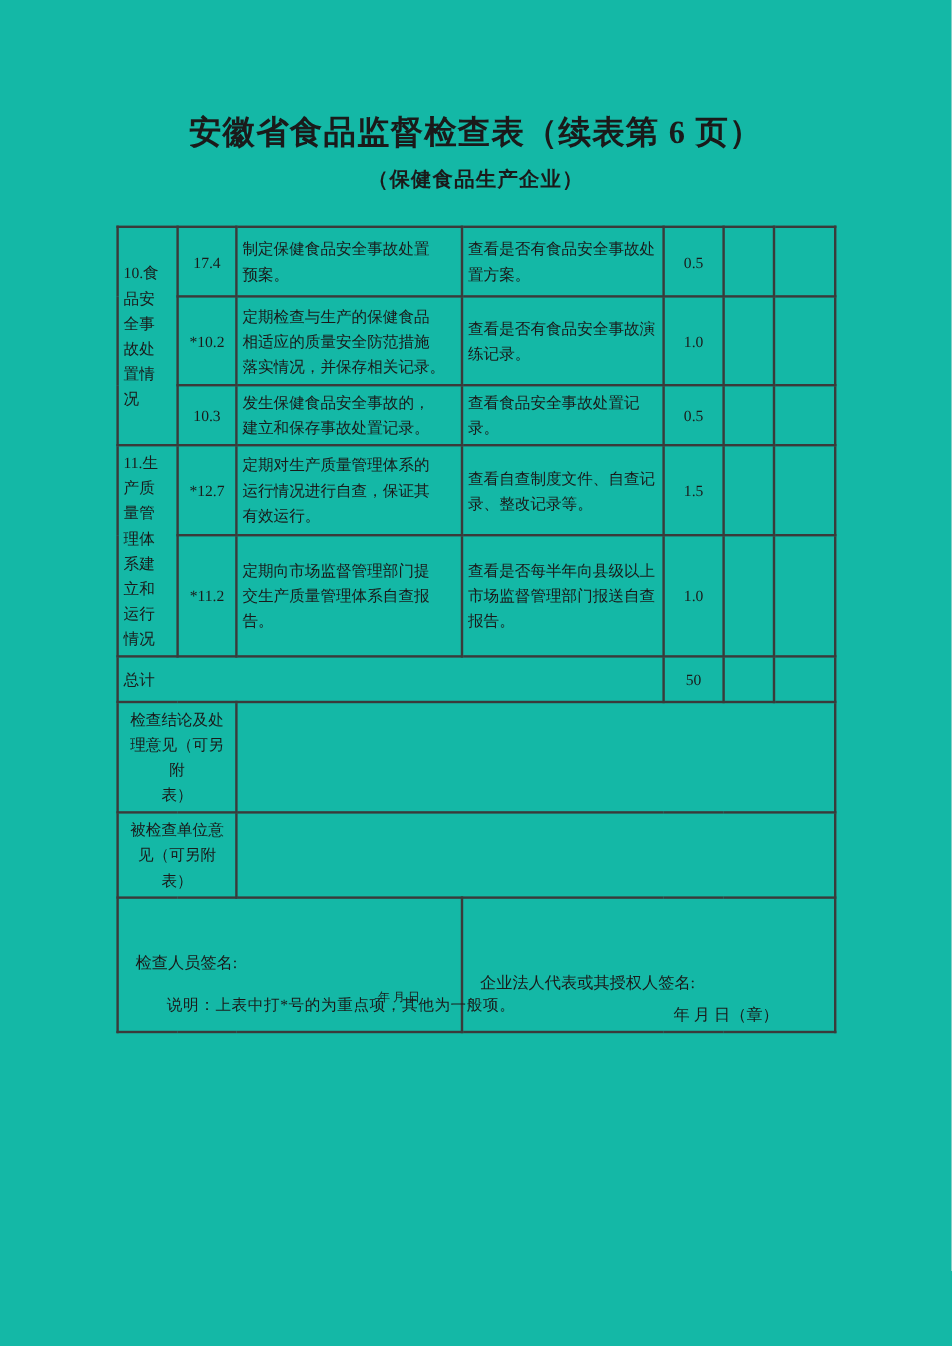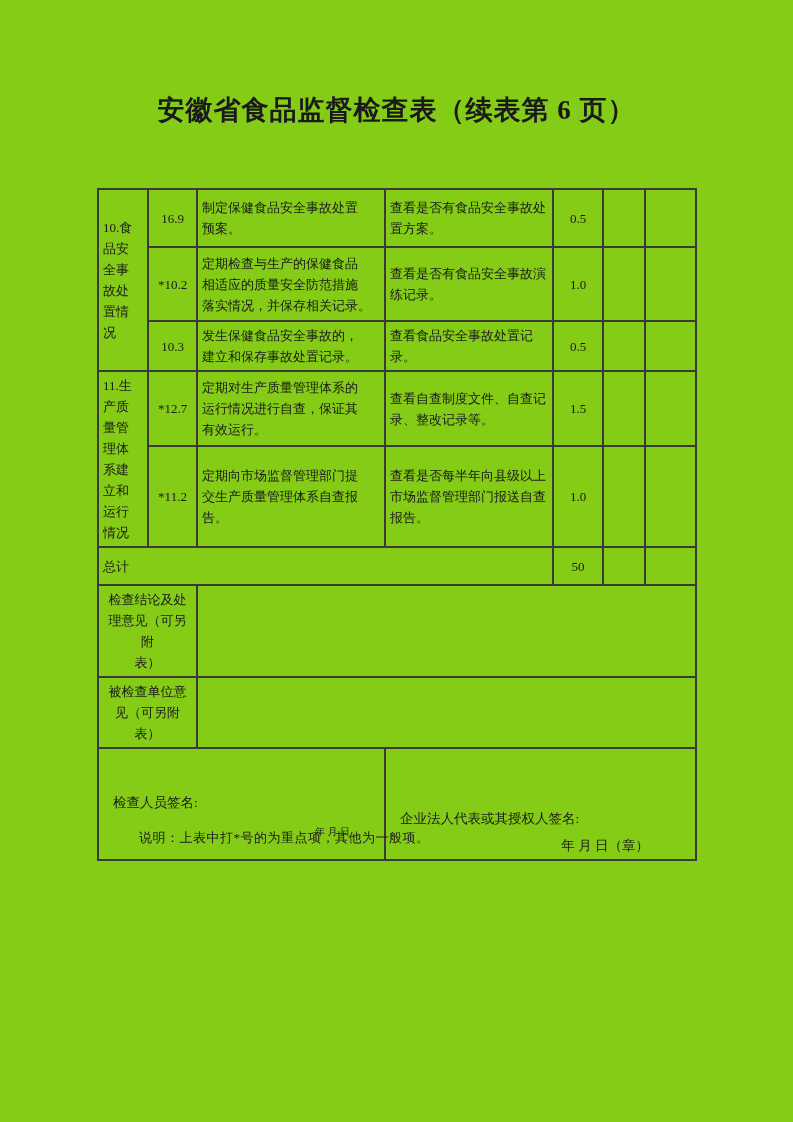--- a/index.html
+++ b/index.html
@@ -1,21 +1,21 @@
 <!DOCTYPE html>
 <html><head>
 <meta charset="utf-8">
 <style>
   html, body { margin: 0; padding: 0; background: #e8e8e8; }
   .page {
     position: relative;
     width: 793px;
     height: 1122px;
     margin: 0 auto;
-    background: #84cc16;
+    background: #14b8a6;
     font-family: "Liberation Serif", "DejaVu Serif", serif;
     color: #1a1a1a;
     overflow: hidden;
   }
   .doc-title {
     position: absolute;
     top: 92px; left: 0; width: 100%;
     text-align: center;
     font-size: 27px;
     font-weight: 700;
@@ -64,41 +64,42 @@
     font-size: 13px;
     letter-spacing: 0.5px;
   }
 </style>
 </head>
 <body>
 
 <div class="page">
 
   <div class="doc-title">安徽省食品监督检查表（续表第 6 页）</div>
+  <div class="doc-subtitle">（保健食品生产企业）</div>
 
   <table class="inspection">
     <colgroup>
       <col style="width:50px">
         <col style="width:49px">
         <col style="width:188px">
       <col style="width:168px">
         <col style="width:50px">
         <col style="width:42px">
         <col style="width:51px">
     </colgroup>
 
     <tbody>
         <tr style="height:58px">
       <td rowspan="3" class="cat-cell pre">10.食
 品安
 全事
 故处
 置情
 况</td>
-      <td class="no-cell">16.9</td>
+      <td class="no-cell">17.4</td>
       <td class="desc-cell pre">制定保健食品安全事故处置
 预案。</td>
       <td class="check-cell pre">查看是否有食品安全事故处
 置方案。</td>
       <td class="score-cell">0.5</td>
       <td></td>
       <td></td>
     </tr>
 
     <tr style="height:74px">

